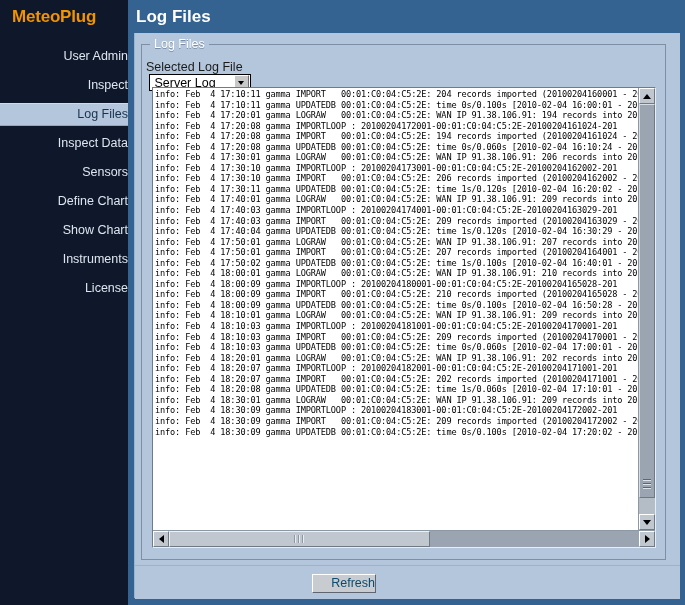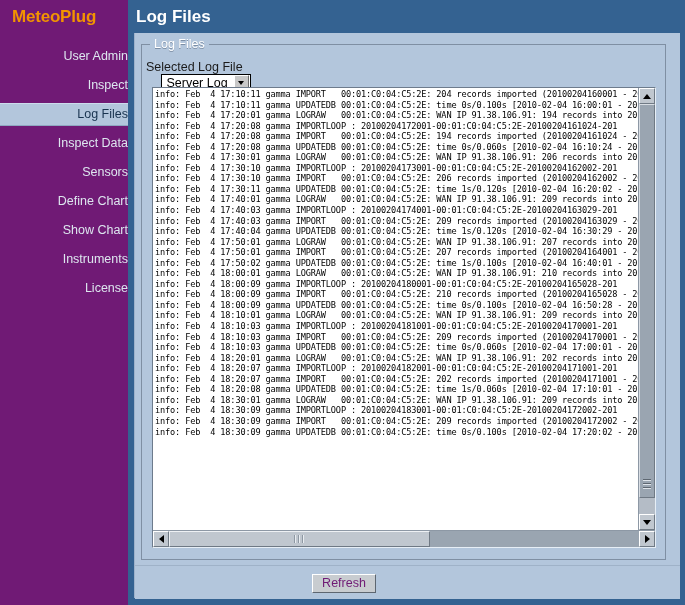--- a/index.html
+++ b/index.html
@@ -21,21 +21,21 @@
     background: #346291;
     display: flex;
     flex-direction: row;
   }
 
   
   #sidebar {
     width: 128px;
     min-width: 128px;
     height: 605px;
-    background: #701a75;
+    background: #0f172a;
     position: relative;
   }
   #brand {
     height: 33px;
     line-height: 33px;
     padding-left: 12px;
     color: #f29400;
     font-size: 17px;
     font-weight: bold;
     letter-spacing: -0.2px;
@@ -131,21 +131,21 @@
     border: 1px solid #000000;
     height: 18px;
     box-sizing: border-box;
     padding: 0 0 0 4px;
     cursor: pointer;
   }
   #logfile-select-value {
     font-size: 12.5px;
     color: #000000;
     white-space: nowrap;
-    padding-right: 6px;
+    padding-right: 18px;
   }
   #logfile-select-arrow {
     width: 15px;
     height: 15px;
     margin-right: 1px;
     background: #c8c8c8;
     border-top: 1px solid #ffffff;
     border-left: 1px solid #ffffff;
     border-right: 1px solid #6a6a6a;
     border-bottom: 1px solid #6a6a6a;
@@ -304,23 +304,23 @@
     top: 8px;
     width: 64px;
     height: 19px;
     background: #c8ccd0;
     border-top: 1px solid #ffffff;
     border-left: 1px solid #ffffff;
     border-right: 1px solid #5d6670;
     border-bottom: 1px solid #5d6670;
     box-sizing: border-box;
     font-size: 12.5px;
-    color: #701a75;
+    color: #0c4a6e;
     line-height: 17px;
-    text-align: center;
+    text-align: right;
     cursor: pointer;
     font-family: "Liberation Sans", sans-serif;
   }
 </style>
 </head>
 <body>
 
 <div id="app">
 
   <div id="sidebar">

